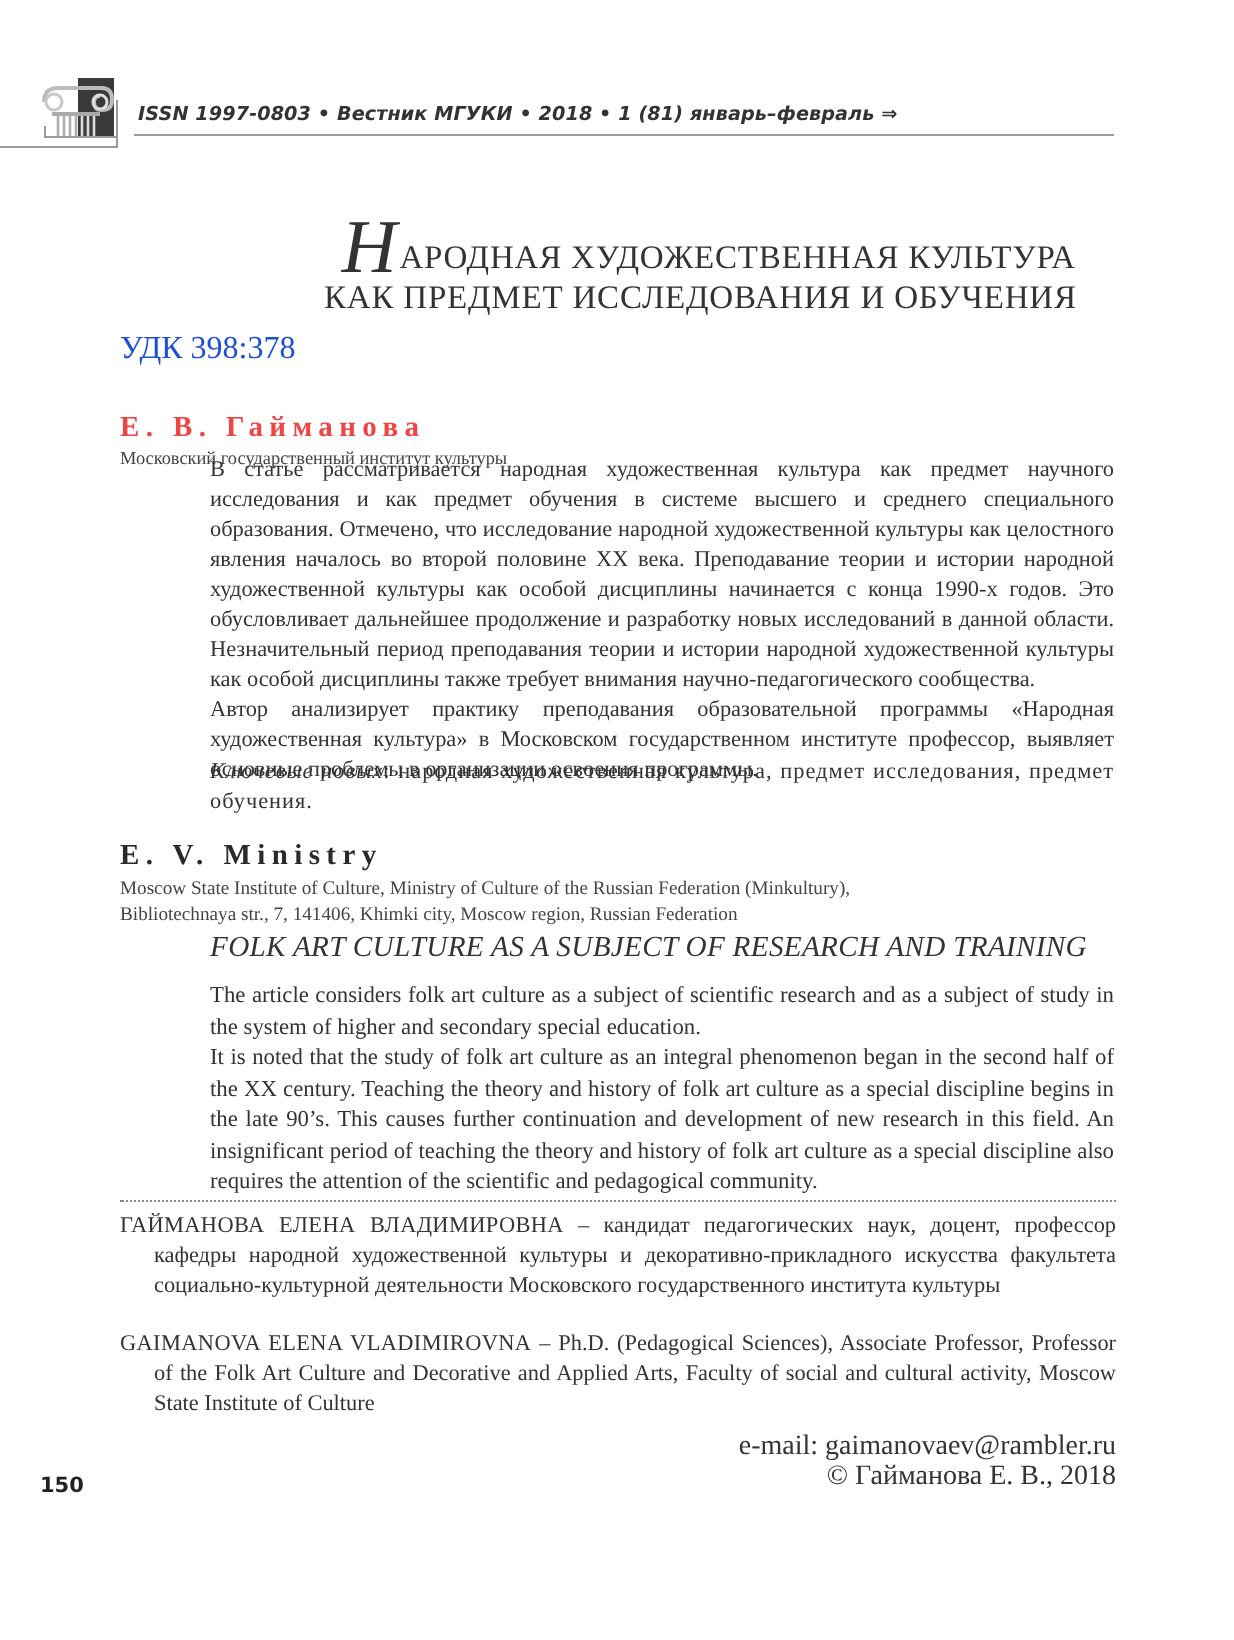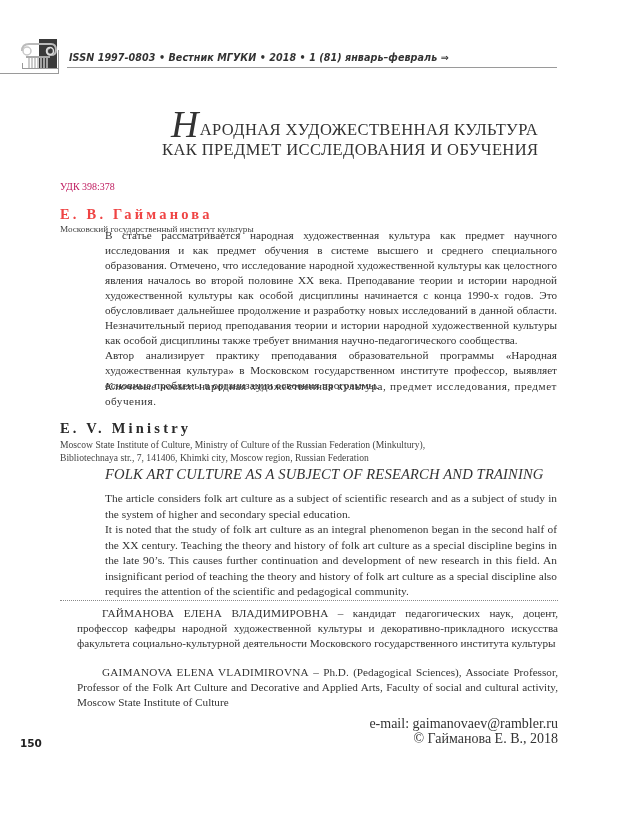--- a/index.html
+++ b/index.html
@@ -13,21 +13,21 @@
   .hdr-line2 { left:0px; top:73px; width:59px; height:0; border-top:1px solid #9a9a9a; }
   .hdr-vline { left:58px; top:50px; width:0; height:24px; border-left:1px solid #9a9a9a; }
   .hdr-vline2 { left:22px; top:63px; width:0; height:6px; border-left:1px solid #9a9a9a; }
   .hdr-line3 { left:22px; top:68px; width:36px; height:0; border-top:1px solid #9a9a9a; }
 
   
   .title-block { left:162px; top:114px; width:376px; text-align:right; color:#333; }
   .title-line { font-size:16.5px; letter-spacing:0.4px; line-height:20px; white-space:nowrap; }
   .drop { font-family:"Liberation Serif", serif; font-style:italic; font-size:38px; line-height:20px; vertical-align:-2px; margin-right:1px; }
 
-  .udk { left:60px; top:181px; font-size:10px; color:#be185d; }
+  .udk { left:60px; top:166px; font-size:16px; color:#1d4ed8; }
   .author-ru { left:60px; top:206px; font-size:14.5px; font-weight:bold; letter-spacing:3.2px; color:#ef4444; }
   .affil-ru { left:60px; top:224px; font-size:9.2px; color:#444; }
 
   .abstract { left:105px; width:452px; font-size:11.2px; line-height:15px; text-align:justify; color:#333; }
   .abstract p { margin:0; }
   .abs-ru { top:228px; }
   .keywords { left:105px; top:379px; width:452px; font-size:11.2px; line-height:15px; color:#333; letter-spacing:0.5px; text-align:justify; }
   .kw-label { font-style:italic; }
 
   .author-en { left:60px; top:420px; font-size:14.5px; font-weight:bold; letter-spacing:3.2px; color:#2a2a2a; }
@@ -35,21 +35,21 @@
 
   .title-en { left:105px; top:466px; font-size:14.6px; font-style:italic; color:#333; white-space:nowrap; letter-spacing:0.15px;text-align:center; }
   .abs-en { top:491px; font-size:11.4px; line-height:15.5px; }
 
   .dotted { left:60px; top:600px; width:498px; height:0; border-top:1px dotted #8a8a8a; }
 
   .bio { left:60px; width:498px; font-size:11.2px; line-height:15px; color:#333; text-align:justify; }
   .bio p { margin:0; padding-left:17px; text-indent:-17px; }
   .bio-ru { top:606px; }
   .bio-en { top:665px; }
-  .bio-name { letter-spacing:0.2px;margin-left:42px; }
+  .bio-name { letter-spacing:0.2px; }
 
   .contact { right:59px; top:716px; text-align:right; font-size:14px; line-height:15px; color:#333; }
 
   .page-num { left:20px; top:737px; font-family:"DejaVu Sans", sans-serif; font-weight:bold; font-size:10.5px; color:#222; }
 </style>
 </head>
 <body>
 
 <div class="abs logo">
   <svg width="40" height="37" viewBox="0 0 40 37">

